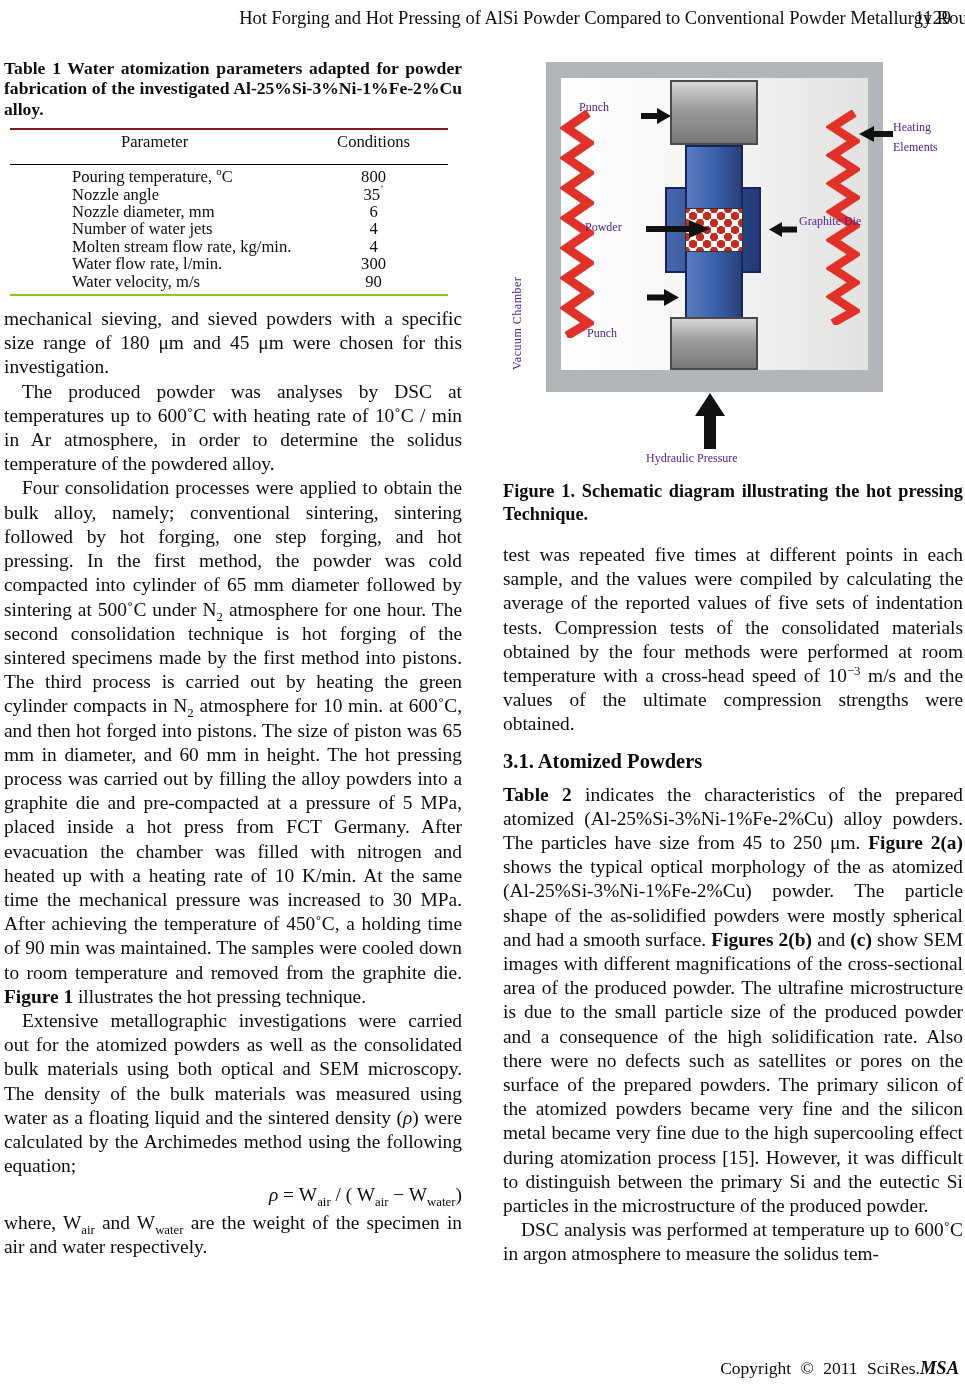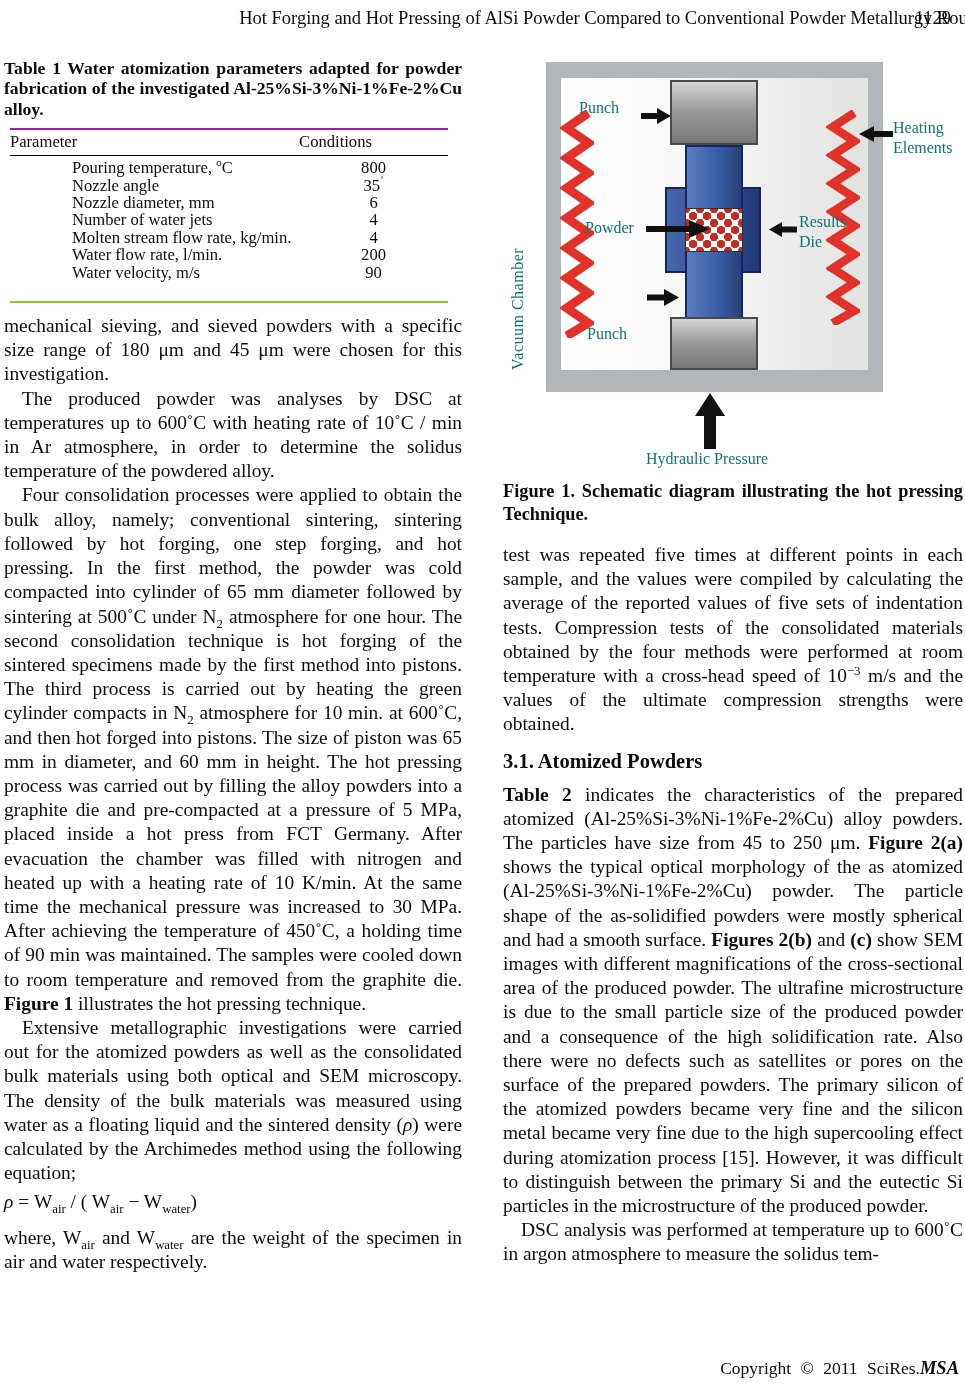--- a/index.html
+++ b/index.html
@@ -12,35 +12,35 @@
   .hdr-page{position:absolute;top:8px;right:14px;font-size:18.5px;}
   .footer{position:absolute;top:1358px;left:4px;right:6px;display:flex;justify-content:flex-end;font-size:17.5px;}
   .footer .copy{word-spacing:5px;}
   .footer .jrnl{font-weight:bold;font-style:italic;font-size:18.5px;}
   
   .col-left{position:absolute;left:4px;top:58px;width:458px;}
   .col-right{position:absolute;left:503px;top:58px;width:460px;}
   
   .tbl-caption{font-weight:bold;font-size:17.6px;line-height:20.4px;text-align:justify;margin:0 0 9px 0;}
   table.t1{border-collapse:collapse;margin-left:6px;width:438px;font-size:16.6px;margin-top:0;}
-  table.t1 thead th{border-top:2px solid #a21caf;border-bottom:1.4px solid #000;font-weight:normal;
-    padding:2px 0 3px 0;text-align:left;}
+  table.t1 thead th{border-top:2px solid #7f1d1d;border-bottom:1.4px solid #000;font-weight:normal;
+    padding:2px 0 12px 0;text-align:center;}
   table.t1 tbody tr:first-child td{padding-top:3px;}
-  table.t1 tbody tr:last-child td{padding-bottom:20px;}
+  table.t1 tbody tr:last-child td{padding-bottom:4px;}
   table.t1 td{padding:0;height:17.4px;line-height:17.4px;}
   table.t1 tbody{border-bottom:2px solid #84cc16;}
   .th-param{width:66%;}
   .th-cond{width:34%;}
   td.td-param{text-align:left;padding-left:62px !important;}
   td.td-cond{text-align:center;}
   
   .paras{margin-top:11px;}
   p.para{margin:0;font-size:19.4px;line-height:24.2px;text-align:justify;}
   p.para.ind{text-indent:18px;}
-  p.para.eq{text-align:left;text-indent:0;margin:5px 0 11px 0;}
+  p.para.eq{text-align:right;text-indent:0;margin:5px 0 3px 0;}
   sub{font-size:66%;line-height:0;}
   sup{font-size:66%;line-height:0;}
   
   .h-results{font-size:22.5px;font-weight:bold;margin:16px 0 6px 0;}
   .h-atomized{font-size:20.5px;font-weight:bold;margin:13px 0 10px 0;}
   
   .fig1{position:relative;width:460px;height:407px;margin-top:4px;}
   .chamber{position:absolute;left:43px;top:0;width:337px;height:330px;background:var(--chamber-frame,#b3b6b8);}
   .chamber-inner{position:absolute;left:15px;top:16px;right:15px;bottom:22px;
     background:linear-gradient(90deg,#ffffff 0%,#f4f4f2 55%,#e2e2e0 100%);}
@@ -61,21 +61,21 @@
   .rod-top{top:83px;height:65px;}
   .rod-bottom{top:188px;height:69px;}
   .powder{position:absolute;left:182px;top:146px;width:58px;height:44px;box-sizing:border-box;
     border:1px solid #333;background-color:#fff;
     background-image:
       radial-gradient(circle, var(--powder-red,#c62b22) 38%, rgba(0,0,0,0) 44%),
       radial-gradient(circle, var(--powder-red,#c62b22) 38%, rgba(0,0,0,0) 44%),
       radial-gradient(circle, #ffffff 34%, #8a8a8a 42%, rgba(0,0,0,0) 48%);
     background-size:14px 14px,14px 14px,14px 14px;
     background-position:0 0,7px 7px,7px 0;}
-  .fig-label{position:absolute;font-size:16px;line-height:19.5px;color:#0f766e;z-index:5;}
+  .fig-label{position:absolute;font-size:12px;line-height:19.5px;color:#4c1d95;z-index:5;}
   .lbl-vacuum{left:5px;top:78px;height:230px;writing-mode:vertical-rl;transform:rotate(180deg);letter-spacing:0.5px;}
   .lbl-punch-top{left:76px;top:36px;}
   .lbl-heating{left:390px;top:56px;width:78px;}
   .lbl-powder{left:82px;top:156px;}
   .lbl-graphite{left:296px;top:150px;width:72px;}
   .lbl-punch-bottom{left:84px;top:262px;}
   .lbl-hydraulic{left:143px;top:387px;}
   .arrow{position:absolute;color:var(--arrow-black,#111111);z-index:4;}
   .ar-punch{left:138px;top:46px;}
   .ar-heating{left:356px;top:64px;}
@@ -117,21 +117,21 @@
         <tr>
           <td class="td-param">Number of water jets</td>
           <td class="td-cond">4</td>
         </tr>
         <tr>
           <td class="td-param">Molten stream flow rate, kg/min.</td>
           <td class="td-cond">4</td>
         </tr>
         <tr>
           <td class="td-param">Water flow rate, l/min.</td>
-          <td class="td-cond">200</td>
+          <td class="td-cond">300</td>
         </tr>
         <tr>
           <td class="td-param">Water velocity, m/s</td>
           <td class="td-cond">90</td>
         </tr>
       </tbody>
   </table>
   <div class="paras">
       <p class="para"><span>mechanical sieving, and sieved powders with a specific size range of 180 μm and 45 μm were chosen for this investigation.</span></p>
       <p class="para ind"><span>The produced powder was analyses by DSC at temperatures up to 600˚C with heating rate of 10˚C / min in Ar atmosphere, in order to determine the solidus temperature of the powdered alloy.</span></p>
@@ -179,21 +179,21 @@
       <polygon points="0,5.5 17,5.5 17,0 32,8.5 17,17 17,11.5 0,11.5" fill="currentColor"></polygon>
     </svg>
     <svg class="arrow ar-hydraulic" width="30" height="56" viewBox="0 0 30 56">
       <polygon points="15,0 30,23 21,23 21,56 9,56 9,23 0,23" fill="currentColor"></polygon>
     </svg>
 
     <div class="fig-label lbl-vacuum">Vacuum Chamber</div>
     <div class="fig-label lbl-punch-top">Punch</div>
     <div class="fig-label lbl-heating">Heating Elements</div>
     <div class="fig-label lbl-powder">Powder</div>
-    <div class="fig-label lbl-graphite">Results Die</div>
+    <div class="fig-label lbl-graphite">Graphite Die</div>
     <div class="fig-label lbl-punch-bottom">Punch</div>
     <div class="fig-label lbl-hydraulic">Hydraulic Pressure</div>
   </div>
 
   <div class="fig-caption">Figure 1. Schematic diagram illustrating the hot pressing Technique.</div>
 
   <div class="paras rc-paras-a">
       <p class="para"><span>test was repeated five times at different points in each sample, and the values were compiled by calculating the average of the reported values of five sets of indentation tests. Compression tests of the consolidated materials obtained by the four methods were performed at room temperature with a cross-head speed of 10</span><sup>−3</sup><span> m/s and the values of the ultimate compression strengths were obtained.</span></p>
     </div>
 

